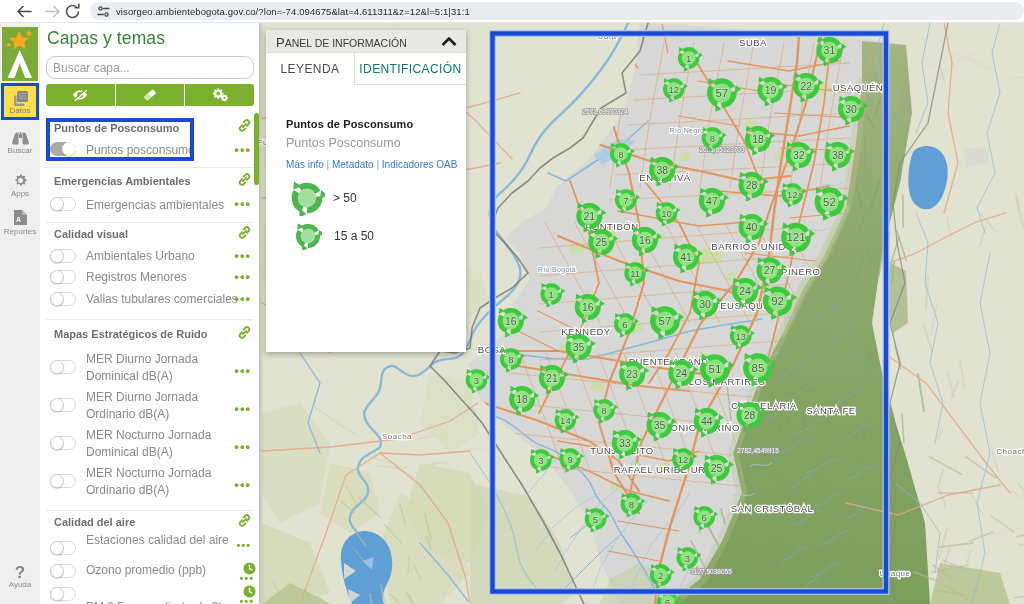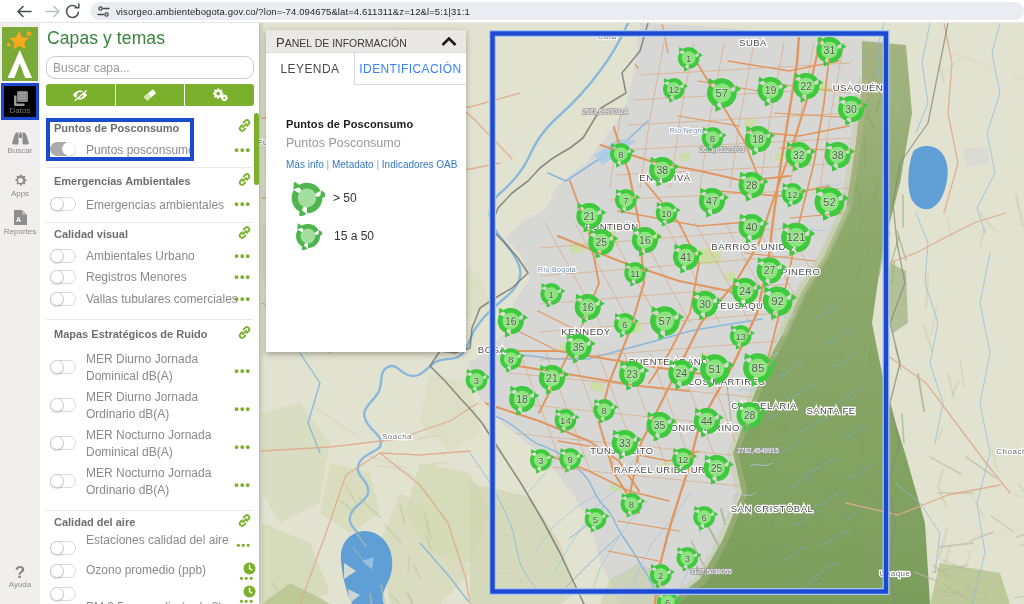--- a/index.html
+++ b/index.html
@@ -8,21 +8,21 @@
 
 #chrome{position:absolute;left:0;top:0;width:1024px;height:23px;background:#fff;z-index:50;border-bottom:1px solid #e6e6e6}
 #chrome .nav{position:absolute;top:0;height:23px;display:flex;align-items:center;color:#5f6368}
 #urlpill{position:absolute;left:90px;top:2px;width:934px;height:18px;background:#e9edf2;border-radius:9px;display:flex;align-items:center;font-size:9.5px;color:#26282b}
 #urlpill .txt{margin-left:26px;letter-spacing:.1px}
 
 #sidebar{position:absolute;left:0;top:23px;width:40px;height:581px;background:#f0efee;z-index:40}
 #logo{position:absolute;left:2px;top:4px;width:36px;height:54px;background:#7caa38;overflow:hidden}
 .sideitem{position:absolute;left:0;width:40px;text-align:center;color:#8a8a8a;font-size:8px}
 .sideitem .ic{display:block;margin:0 auto 1px auto}
-#datosbox{position:absolute;left:1px;top:60px;width:38px;height:37px;border:3px solid #1b49cf;background:#000000;text-align:center;color:#7b7b7b;font-size:8px}
+#datosbox{position:absolute;left:1px;top:60px;width:38px;height:37px;border:3px solid #1b49cf;background:#fde047;text-align:center;color:#7b7b7b;font-size:8px}
 
 #layers{position:absolute;left:40px;top:23px;width:219px;height:581px;background:#fff;z-index:30;box-shadow:2px 0 4px rgba(0,0,0,.18)}
 #layers h1{font-size:17.5px;font-weight:normal;color:#37843b;margin:4px 0 6px 7px;letter-spacing:.1px;line-height:23px}
 #searchbox{margin:0 5px 0 6px;width:208px;height:23px;border:1px solid #ccc;border-radius:9px;font-size:12px;color:#9a9a9a;line-height:22px;padding-left:6px;background:#fff}
 #btnbar{margin:5px 5px 0 6px;width:208px;height:22px;background:#7ab02c;border-radius:3px;display:flex}
 #btnbar .seg{flex:1;border-right:1px solid #fff;display:flex;align-items:center;justify-content:center}
 #btnbar .seg:last-child{border-right:none}
 .asep{position:absolute;left:6px;width:207px;border-top:1px solid #e9e9e9}
 .atitle{position:absolute;font-size:11px;font-weight:bold;color:#6e6e6e;white-space:nowrap}
 .artxt{position:absolute;font-size:12px;color:#8a8a8a;white-space:nowrap}
@@ -36,21 +36,21 @@
 #bluebox2{position:absolute;left:6px;top:95px;width:148px;height:43px;border:4px solid #1b49cf;z-index:5;pointer-events:none}
 #greensb{position:absolute;right:0px;top:90px;width:5px;height:72px;background:#7ab02c;border-radius:3px}
 
 #info{position:absolute;left:266px;top:30px;width:200px;height:322px;background:#fff;z-index:20;box-shadow:0 2px 6px rgba(0,0,0,.3)}
 #infohead{height:23px;background:#e9e8e5;border-bottom:1px solid #dcdcda;position:relative;color:#3a3a3a;padding-left:10px;line-height:23px}
 #infohead .big{font-size:13px}
 #infohead .small{font-size:10.5px}
 #tabs{height:32px;display:flex;position:relative}
 .tab{display:flex;align-items:center;justify-content:center;font-size:12px;letter-spacing:.4px}
 #tab1{color:#4a4a4a;width:95px}
-#tab2{color:#3b82f6;width:121px;border-left:1px solid #dcdcdc;border-bottom:1px solid #dcdcdc}
+#tab2{color:#0f766e;width:121px;border-left:1px solid #dcdcdc;border-bottom:1px solid #dcdcdc}
 #infobody{padding:33px 0 0 20px}
 #ib1{font-size:11px;font-weight:bold;color:#1c1c1c;letter-spacing:.1px}
 #ib2{font-size:12.5px;color:#9a9a9a;margin-top:6px}
 #ib3{font-size:10px;color:#3579c8;margin-top:9px;white-space:nowrap}
 #ib3 .pipe{color:#8aa7c0}
 .legrow{display:flex;align-items:center;margin-left:3px}
 .legrow .lbl{font-size:12px;color:#333;margin-left:8px}
 
 #map{position:absolute;left:0;top:23px;width:1024px;height:581px;z-index:1}
 </style>

